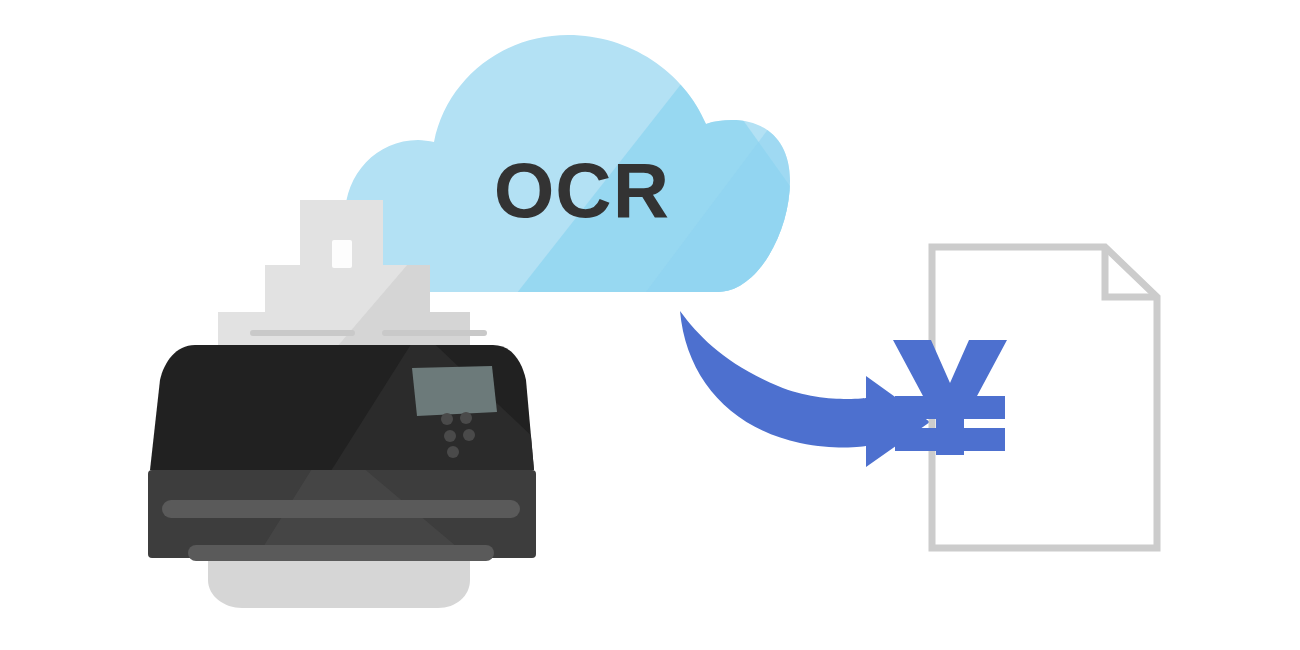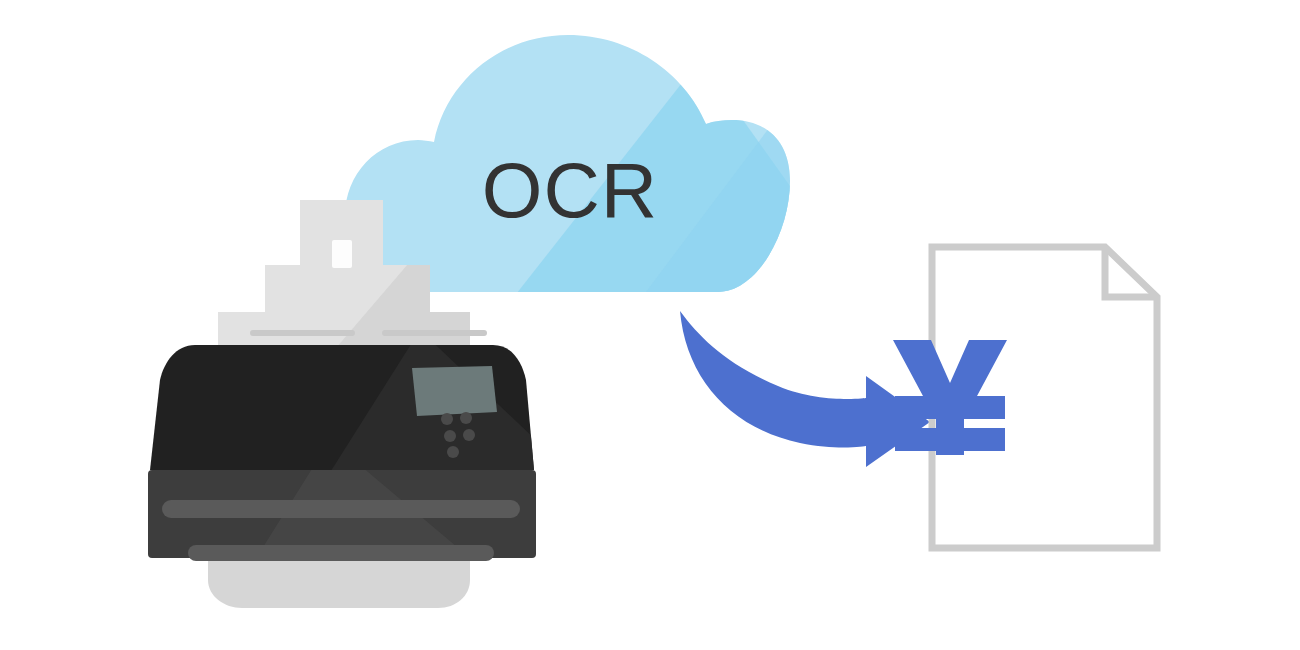--- a/index.html
+++ b/index.html
@@ -22,23 +22,23 @@
     left: 0;
     top: 0;
     width: 1300px;
     height: 650px;
   }
   .ocr-label {
     position: absolute;
     left: 470px;
     top: 148px;
     width: 200px;
-    text-align: center;
+    text-align: right;
     font-family: "Liberation Sans", sans-serif;
-    font-weight: normal;
+    font-weight: bold;
     font-size: 78px;
     line-height: 84px;
     letter-spacing: 1px;
     color: #333333;
     user-select: none;
   }
 </style>
 </head>
 <body>
 

